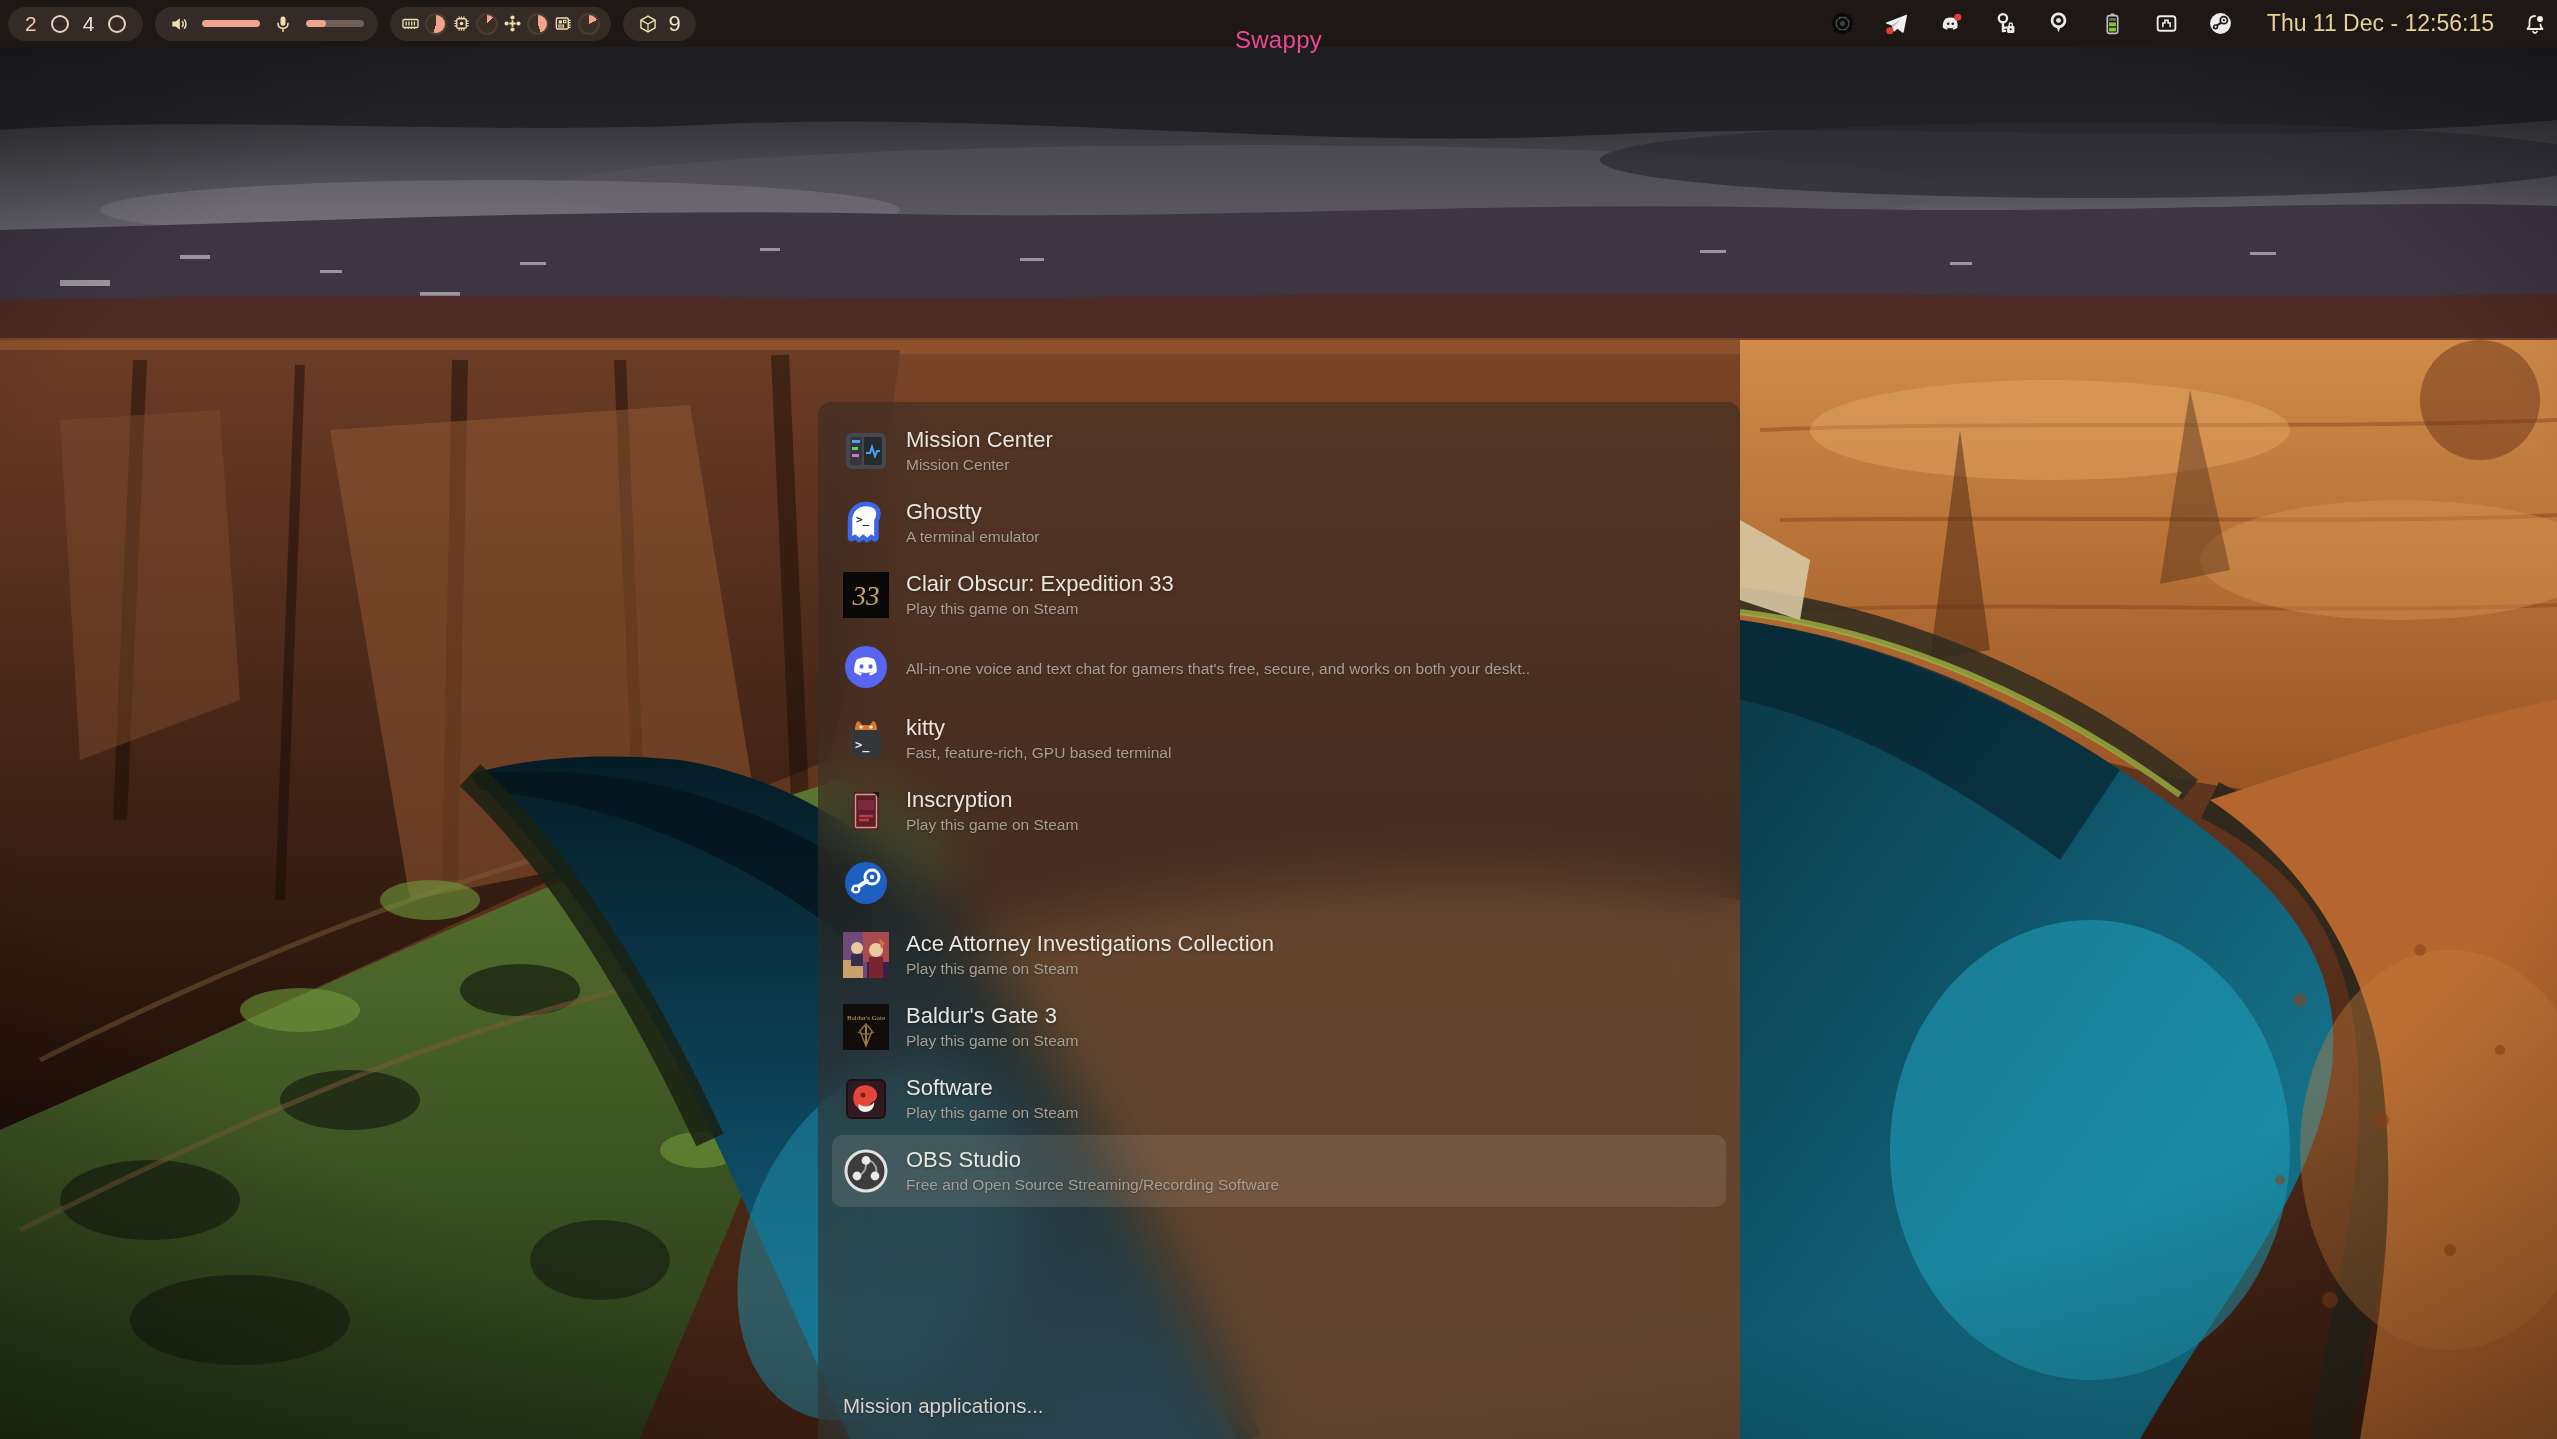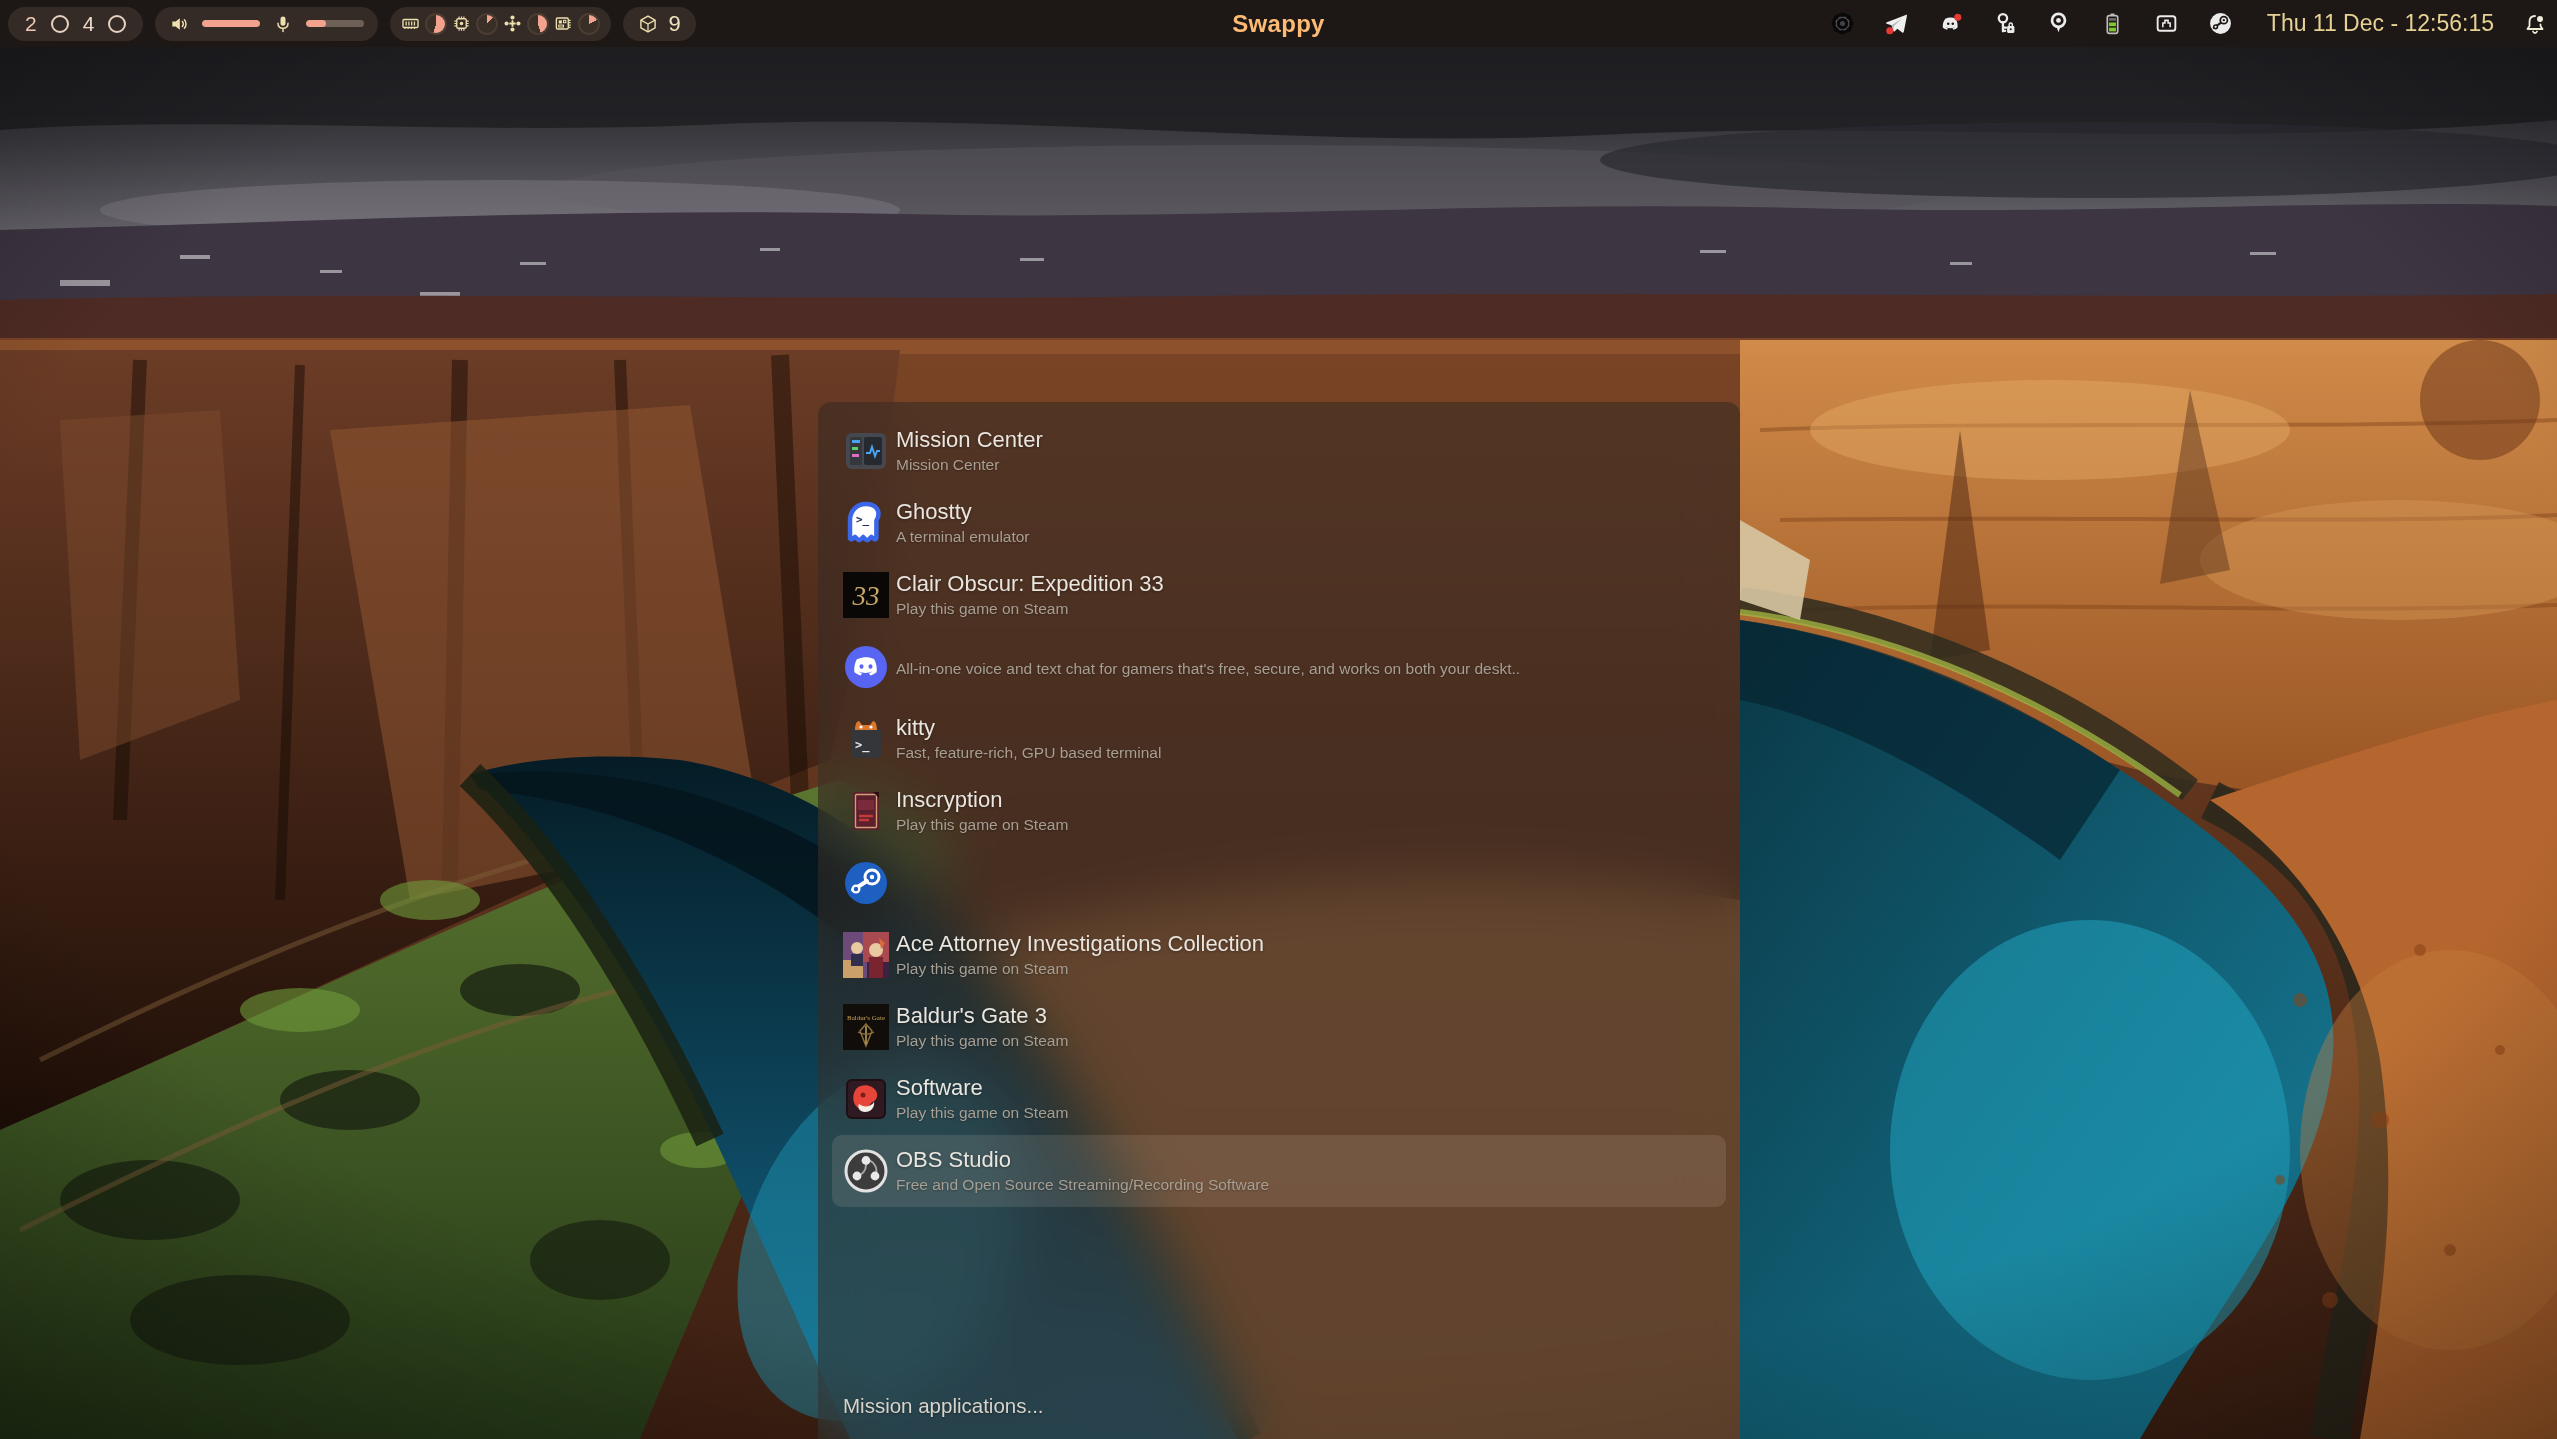--- a/index.html
+++ b/index.html
@@ -20,35 +20,35 @@
   .ws-circle{width:14px;height:14px;border:2px solid #e6d2c0;border-radius:50%;}
   .audio-pill{padding:0 14px;gap:13px;color:#eedfae;}
   .icon-s{width:20px;height:20px;color:#eedfae;flex:0 0 auto;}
   .mon-pill .icon-s{width:19px;height:19px;}
   .slider{width:58px;height:7px;border-radius:4px;background:#6e6057;position:relative;overflow:hidden;}
   .slider .fill{position:absolute;left:0;top:0;bottom:0;background:#f2a28d;border-radius:4px;}
   .mon-pill{padding:0 11px;gap:5px;}
   .mon-group{display:flex;align-items:center;gap:5px;}
   .pie{width:18px;height:18px;border-radius:50%;border:2px solid #4a3d33;box-sizing:content-box;}
   .upd-pill{padding:0 15px;gap:10px;font-size:22px;color:#efe3c0;}
-  .tb-title{position:absolute;left:50%;top:0;height:47px;transform:translateX(-50%);
-            display:flex;align-items:center;color:#fdba74;font-size:24px;letter-spacing:.3px;font-weight:bold;}
+  .tb-title{position:absolute;left:50%;top:16px;height:47px;transform:translateX(-50%);
+            display:flex;align-items:center;color:#ec4899;font-size:24px;letter-spacing:.3px;}
   .tb-right{margin-left:auto;display:flex;align-items:center;gap:29px;margin-right:10px;}
   .tray-icon{width:25px;height:25px;flex:0 0 auto;}
   .clock{color:#e7d194;font-size:23px;white-space:nowrap;margin-left:5px;}
   .bell{width:24px;height:24px;color:#f0ead9;}
 
   
   .launcher{position:absolute;left:818px;top:402px;width:922px;bottom:0;z-index:5;
             background:rgba(54,42,35,0.55);
             backdrop-filter:blur(28px) saturate(.95);
             -webkit-backdrop-filter:blur(28px) saturate(.95);
             border-radius:13px 13px 0 0;}
   .app-list{position:absolute;top:13px;left:14px;right:14px;}
-  .app-row{height:72px;display:flex;align-items:center;gap:7px;
+  .app-row{height:72px;display:flex;align-items:center;gap:17px;
            padding:0 10px 0 11px;border-radius:10px;box-sizing:border-box;}
   .app-row.selected{background:rgba(233,212,196,0.13);}
   .app-icon{width:46px;height:46px;flex:0 0 46px;}
   .app-icon svg{width:46px;height:46px;display:block;}
   .app-text{min-width:0;}
   .app-name{font-size:22px;color:#e9e5df;line-height:1.12;text-shadow:0 1px 3px rgba(0,0,0,.35);}
   .app-desc{font-size:15.5px;color:#a89f94;margin-top:3px;white-space:nowrap;overflow:hidden;
             text-shadow:0 1px 2px rgba(0,0,0,.3);}
   .search{position:absolute;left:25px;bottom:21px;font-size:20.5px;color:#d8d3cb;
           text-shadow:0 1px 2px rgba(0,0,0,.4);}

